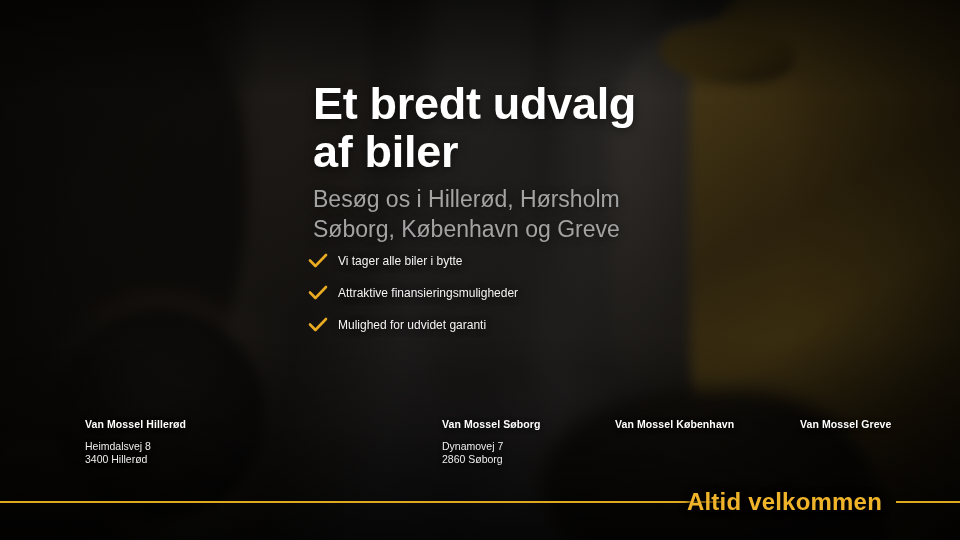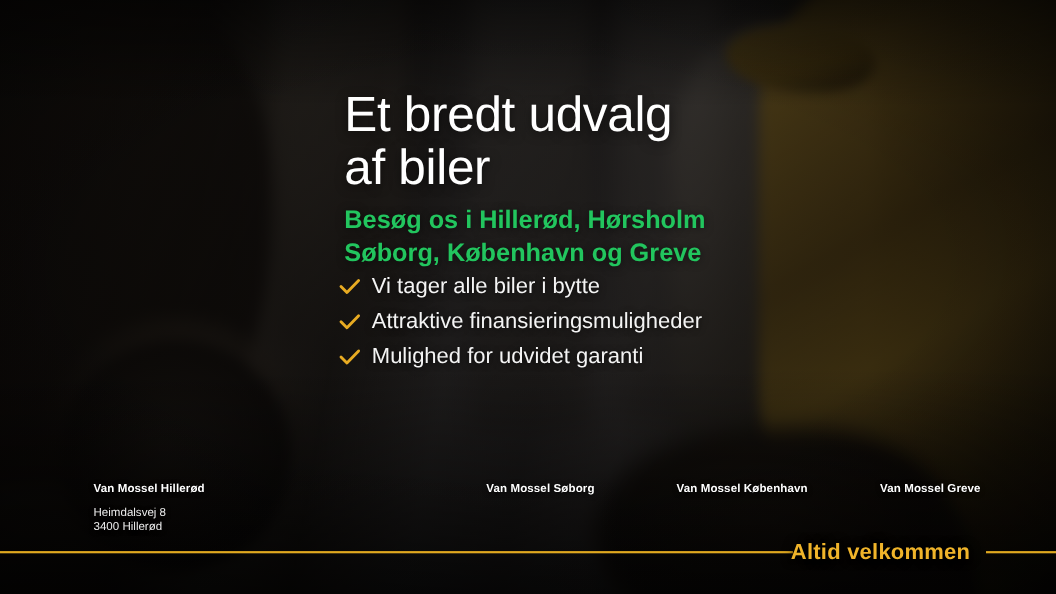--- a/index.html
+++ b/index.html
@@ -203,35 +203,35 @@
     position: absolute;
     inset: 0;
   }
 
   .headline {
     position: absolute;
     left: 313px;
     top: 50px;
     font-size: 45px;
     line-height: 48px;
-    font-weight: normal;
+    font-weight: bold;
     color: #ffffff;
     letter-spacing: -0.3px;
     white-space: pre-line;
     text-shadow: 0 2px 10px rgba(0,0,0,.55);
   }
 
   .subhead {
     position: absolute;
     left: 313px;
     top: 161px;
     font-size: 23px;
     line-height: 30px;
-    font-weight: bold;
-    color: #22c55e;
+    font-weight: normal;
+    color: #a3a3a3;
     white-space: pre-line;
     text-shadow: 0 1px 8px rgba(0,0,0,.55);
   }
 
   .features {
     position: absolute;
     left: 308px;
     top: 245px;
     list-style: none;
     margin: 0;
@@ -245,31 +245,31 @@
   }
   .check-icon {
     width: 30px;
     flex: 0 0 30px;
     display: flex;
     align-items: center;
     justify-content: flex-start;
   }
   .check-icon svg { display: block; }
   .feature-label {
-    font-size: 20px;
+    font-size: 12px;
     color: #f4f4f4;
     white-space: nowrap;
     text-shadow: 0 1px 7px rgba(0,0,0,.6);
   }
 
   
   .locations {
     position: absolute;
     left: 0;
-    top: 438px;
+    top: 418px;
     width: 960px;
     height: 60px;
   }
   .location {
     position: absolute;
     top: 0;
   }
   .loc-name {
     font-size: 10.5px;
     font-weight: bold;
@@ -295,21 +295,21 @@
     width: 960px;
     height: 2px;
     background: #e0a81f;
   }
   .tagline {
     position: absolute;
     top: 489px;
     right: 64px;
     padding: 0 14px;
     background: transparent;
-    font-size: 20px;
+    font-size: 24px;
     font-weight: bold;
     color: #f0b42a;
     letter-spacing: .2px;
     line-height: 26px;
     text-shadow: 0 0 10px rgba(0,0,0,.85), 0 1px 4px rgba(0,0,0,.9);
   }
 </style>
 </head>
 <body>
 
@@ -369,20 +369,22 @@
     </ul>
 
     <div class="locations">
       <div class="location" style="left:85px;">
         <div class="loc-name">Van Mossel Hillerød</div>
         <div class="loc-addr">Heimdalsvej 8
 3400 Hillerød</div>
       </div>
       <div class="location" style="left:442px;">
         <div class="loc-name">Van Mossel Søborg</div>
+        <div class="loc-addr">Dynamovej 7
+2860 Søborg</div>
       </div>
       <div class="location" style="left:615px;">
         <div class="loc-name">Van Mossel København</div>
       </div>
       <div class="location" style="left:800px;">
         <div class="loc-name">Van Mossel Greve</div>
       </div>
     </div>
 
     <div class="footer-rule" style="background: linear-gradient(90deg, rgb(224, 168, 31) 0px, rgb(224, 168, 31) 721px, rgba(0, 0, 0, 0) 721px, rgba(0, 0, 0, 0) 896px, rgb(224, 168, 31) 896px, rgb(224, 168, 31) 960px);"></div>

